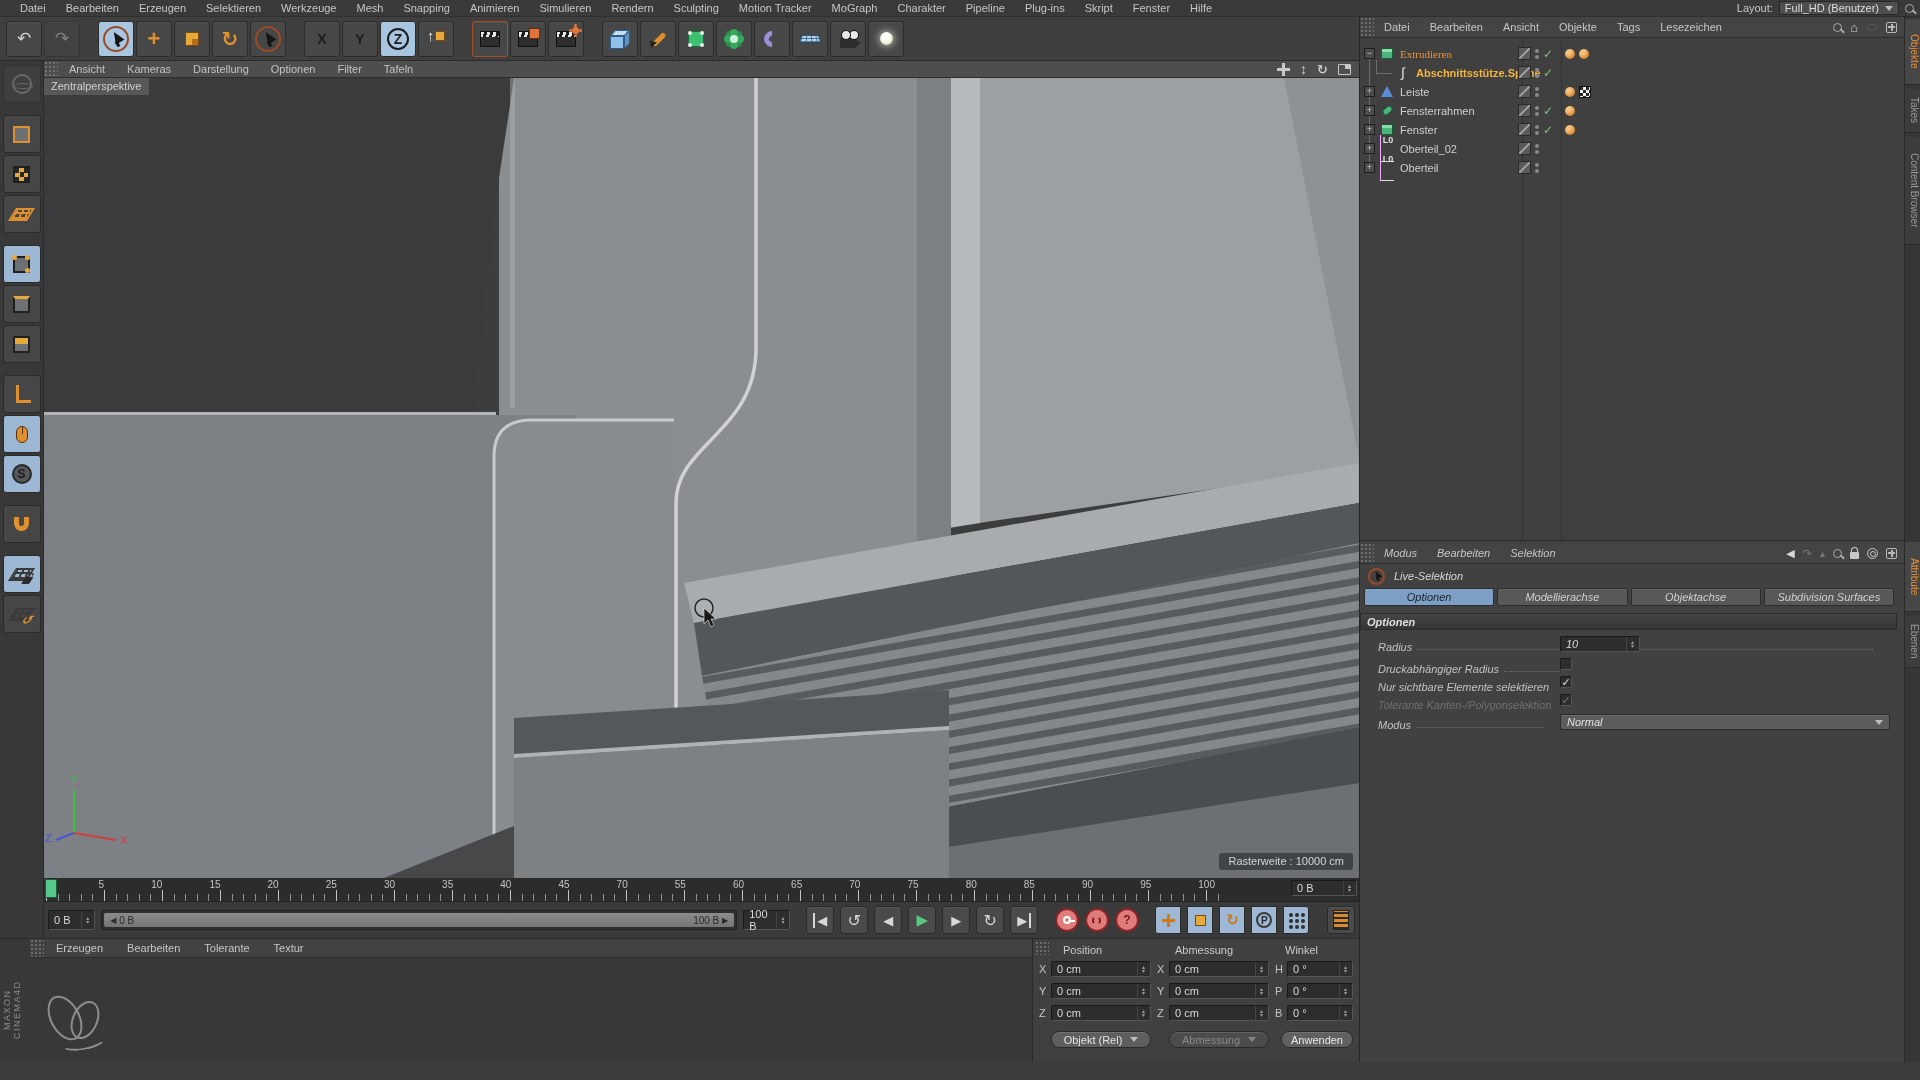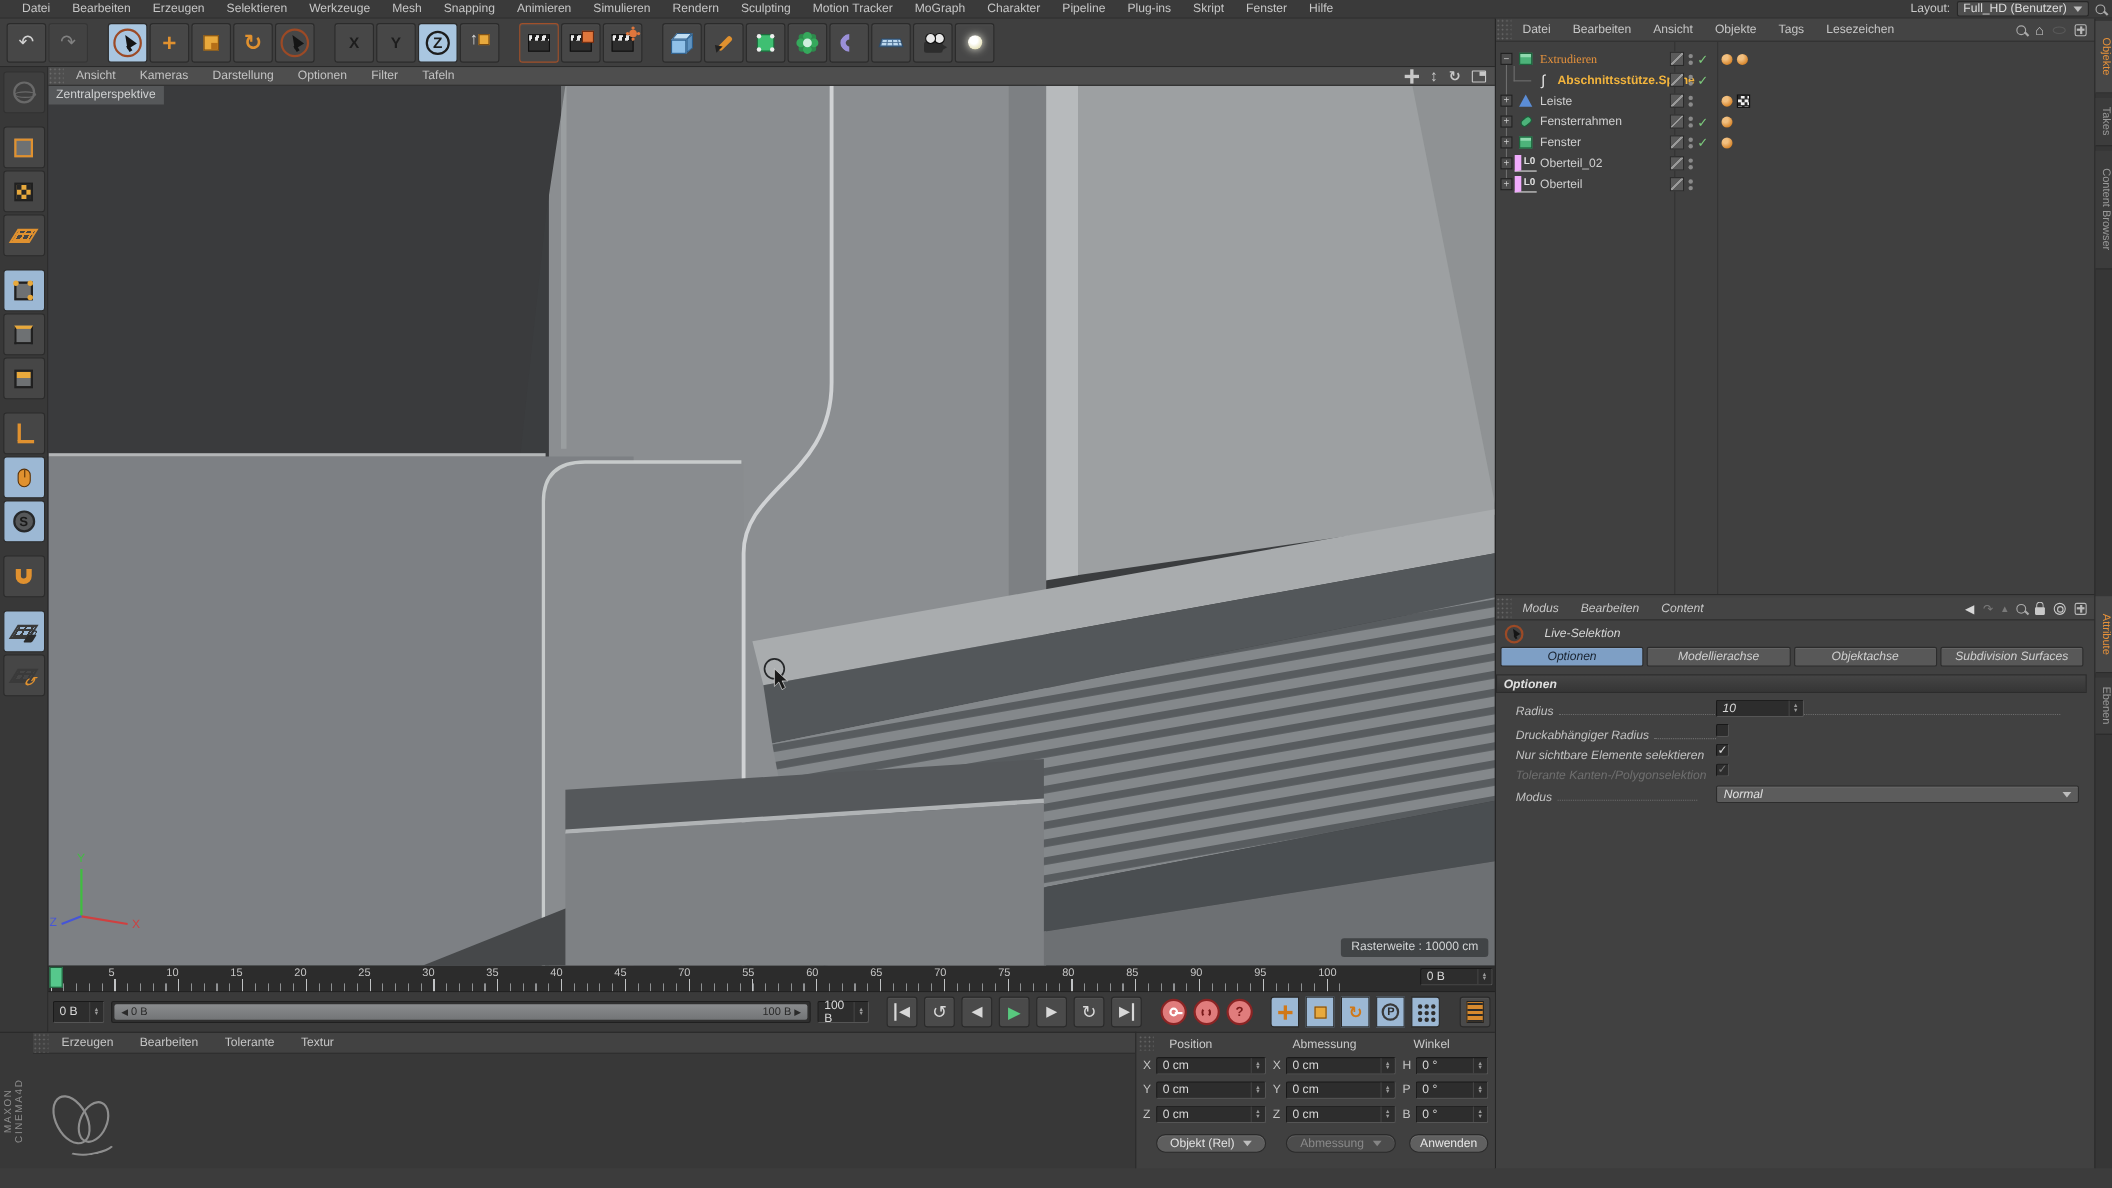--- a/index.html
+++ b/index.html
@@ -205,22 +205,22 @@
     border-bottom:1px solid #6e6e6e; margin:-6px 4px 6px 12px; }
   .obj-ico { width:14px; height:14px; margin-right:6px; display:flex; align-items:center;
     justify-content:center; flex:0 0 14px; }
   .oi-extrude { width:12px; height:11px; background:#4db37a; border:1px solid #1a5c38;
     box-shadow:inset 0 3px 0 #8fd9ae; }
   .oi-spline { color:#e8e8e8; font-size:13px; font-style:italic; line-height:1; }
   .oi-cone { width:0; height:0; border-left:6px solid transparent; border-right:6px solid transparent;
     border-bottom:11px solid #5b8dd6; }
   .oi-sweep { width:11px; height:7px; background:#4db37a; border:1px solid #1a5c38; border-radius:4px;
     transform:rotate(-40deg); }
-  .oi-null { color:#e0e0e0; font-size:9px; font-weight:bold; border-left:6px solid #f0abfc;
-    border-bottom:1px solid #e0e0e0; padding:0 1px 4px 2px; line-height:10px; }
+  .oi-null { color:#e0e0e0; font-size:9px; font-weight:bold; border-left:1px solid #f0abfc;
+    border-bottom:1px solid #e0e0e0; padding:0 1px 16px 2px; line-height:10px; }
   .om-name { color:#cfcfcf; white-space:nowrap; }
   .om-name.orange { color:#e6923c;font-family:Liberation Serif, serif; }
   .om-name.yellow { color:#f2b43d; font-weight:bold; }
   .om-cols { position:absolute; left:158px; display:flex; align-items:center; gap:4px; }
   .layer-sw { width:13px; height:13px; background:#5a5a5a; border:1px solid #2a2a2a;
     background-image:linear-gradient(135deg, transparent 44%, #9a9a9a 44%, #9a9a9a 56%, transparent 56%); }
   .dots2 { display:flex; flex-direction:column; gap:2px; }
   .dots2 i { width:4px; height:4px; background:#8a8a8a; border-radius:50%; }
   .om-check { color:#7cc97c; font-size:12px; font-weight:bold; width:12px; }
   .om-tags { position:absolute; left:205px; display:flex; align-items:center; gap:4px; }
@@ -229,21 +229,21 @@
   .tag-phong::after { content:""; }
   .tag-tex { width:12px; height:12px; background:#2a2a2a; border:1px solid #111;
     background-image:conic-gradient(#f0f0f0 25%, #2a2a2a 0 50%, #f0f0f0 0 75%, #2a2a2a 0);
     background-size:6px 6px; }
 
   
   .am { position:absolute; left:0; top:523px; width:545px; height:522px; background:#414141;
     border-top:1px solid #2a2a2a;font-style:italic; }
   .am-menu { top:2px; }
   .am-title { position:absolute; left:0; top:24px; height:22px; display:flex; align-items:center;
-    gap:19px; padding-left:8px; }
+    gap:9px; padding-left:8px; }
   .am-title .ring-sm { width:17px; height:17px; border:2px solid #9c4a26; border-radius:50%;
     display:flex; align-items:center; justify-content:center; }
   .am-title .ic-cursor { transform:scale(.62); }
   .am-tabs { position:absolute; left:4px; top:47px; display:flex; gap:3px; width:530px; }
   .am-tab { flex:1; height:18px; background:#585858; border:1px solid #2c2c2c; border-radius:2px;
     display:flex; align-items:center; justify-content:center; color:#d0d0d0;
     box-shadow:inset 0 1px 0 rgba(255,255,255,.08); }
   .am-tab.active { background:#7e9fc5; color:#18222e; }
   .am-section { position:absolute; left:0px; top:72px; width:537px; height:17px;
     background:linear-gradient(#454545,#353535); border:1px solid #2c2c2c; display:flex;
@@ -756,21 +756,21 @@
       </div>
     </div>
 
     <div class="am">
       <div class="am-menu">
         <div class="grip"></div>
         <div style="display:flex">
 
         <span class="mb-item">Modus</span>
             <span class="mb-item">Bearbeiten</span>
-            <span class="mb-item">Content</span>
+            <span class="mb-item">Selektion</span>
           </div>
         <div class="panel-ics">
           <span style="color:#d8d8d8;font-size:11px">◀</span>
           <span class="dim" style="font-size:11px">↷</span>
           <span class="dim" style="font-size:10px">▴</span>
           <span class="ic-search"></span>
           <span class="ic-lock"></span>
           <span class="ic-dblcirc"></span>
           <span class="ic-plusbox"></span>
         </div>

